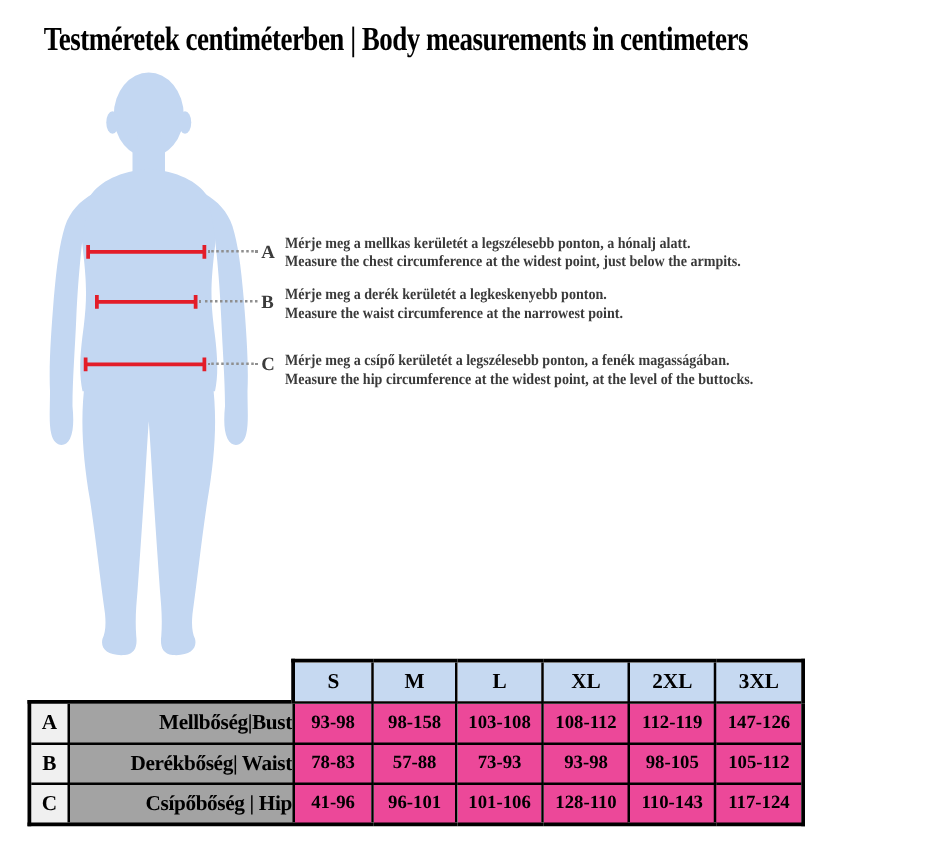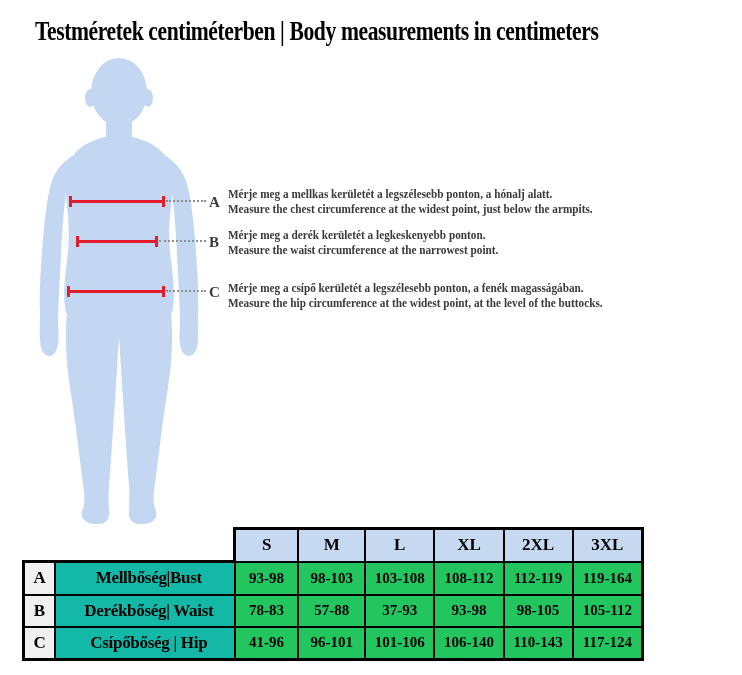--- a/index.html
+++ b/index.html
@@ -45,25 +45,25 @@
     font-weight:bold;color:#000;overflow:hidden;white-space:nowrap;
   }
   .sizes-table td.ghost{border:none;background:transparent;}
   .sizes-table td.szh{background:#c6d9f1;font-size:17px;border-top-width:3px;}
   .sizes-table td.col-first{border-left-width:3px;}
   .sizes-table td.col-last{border-right-width:3px;}
   .sizes-table td.row-top{border-top-width:3px;}
   .sizes-table td.row-bottom{border-bottom-width:3px;}
   .sizes-table td.letter{background:#f0f0f0;font-size:17px;}
   .sizes-table td.rowlabel{
-    background:#14b8a6;font-size:17px;text-align:center;padding-left:8px;
+    background:#a3a3a3;font-size:17px;text-align:right;padding-left:8px;
     letter-spacing:-0.3px;
     margin-left:20px;
   }
-  .sizes-table td.val{background:#22c55e;font-size:15px;}
+  .sizes-table td.val{background:#ec4899;font-size:15px;}
 </style>
 </head>
 <body>
 
 <div class="canvas">
 
   <h1 class="title">Testméretek centiméterben | Body measurements in centimeters</h1>
 
   <svg class="figure" width="178" height="478" viewBox="0 0 178 478">
     <g fill="#c3d7f2">
@@ -140,42 +140,42 @@
       <td class="szh">M</td>
       <td class="szh">L</td>
       <td class="szh">XL</td>
       <td class="szh">2XL</td>
       <td class="szh col-last">3XL</td>
     </tr>
     <tr style="height:33px">
       <td class="letter col-first row-top">A</td>
       <td class="rowlabel row-top">Mellbőség|Bust</td>
       <td class="val">93-98</td>
-      <td class="val">98-103</td>
+      <td class="val">98-158</td>
       <td class="val">103-108</td>
       <td class="val">108-112</td>
       <td class="val">112-119</td>
-      <td class="val col-last">119-164</td>
+      <td class="val col-last">147-126</td>
     </tr>
     <tr style="height:32px">
       <td class="letter col-first">B</td>
       <td class="rowlabel">Derékbőség| Waist</td>
       <td class="val">78-83</td>
       <td class="val">57-88</td>
-      <td class="val">37-93</td>
+      <td class="val">73-93</td>
       <td class="val">93-98</td>
       <td class="val">98-105</td>
       <td class="val col-last">105-112</td>
     </tr>
     <tr style="height:33px">
       <td class="letter col-first row-bottom">C</td>
       <td class="rowlabel row-bottom">Csípőbőség | Hip</td>
       <td class="val row-bottom">41-96</td>
       <td class="val row-bottom">96-101</td>
       <td class="val row-bottom">101-106</td>
-      <td class="val row-bottom">106-140</td>
+      <td class="val row-bottom">128-110</td>
       <td class="val row-bottom">110-143</td>
       <td class="val row-bottom col-last">117-124</td>
     </tr>
   </tbody>
     </table>
 
 </div>
 
 </body></html>

